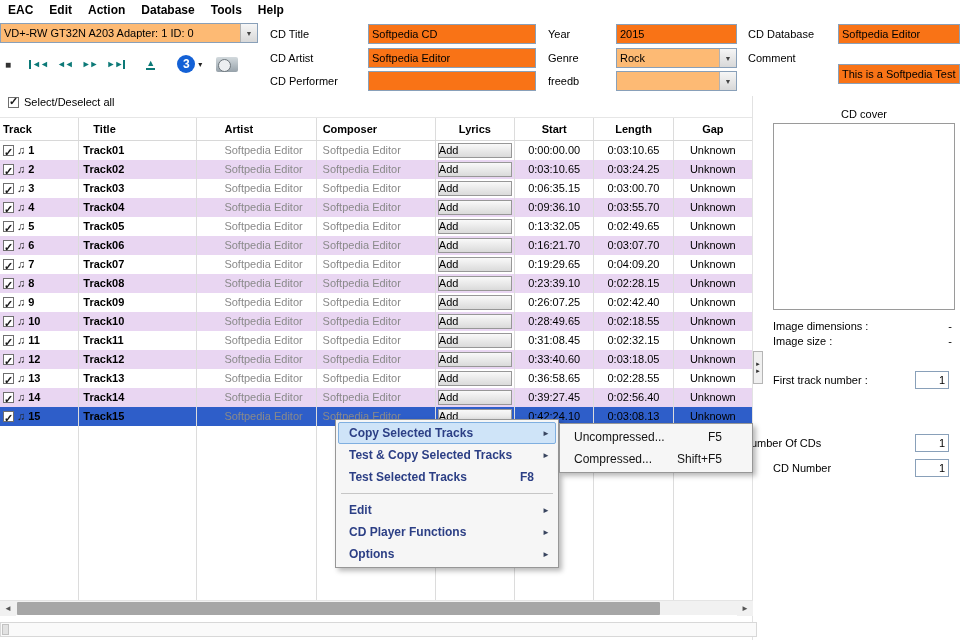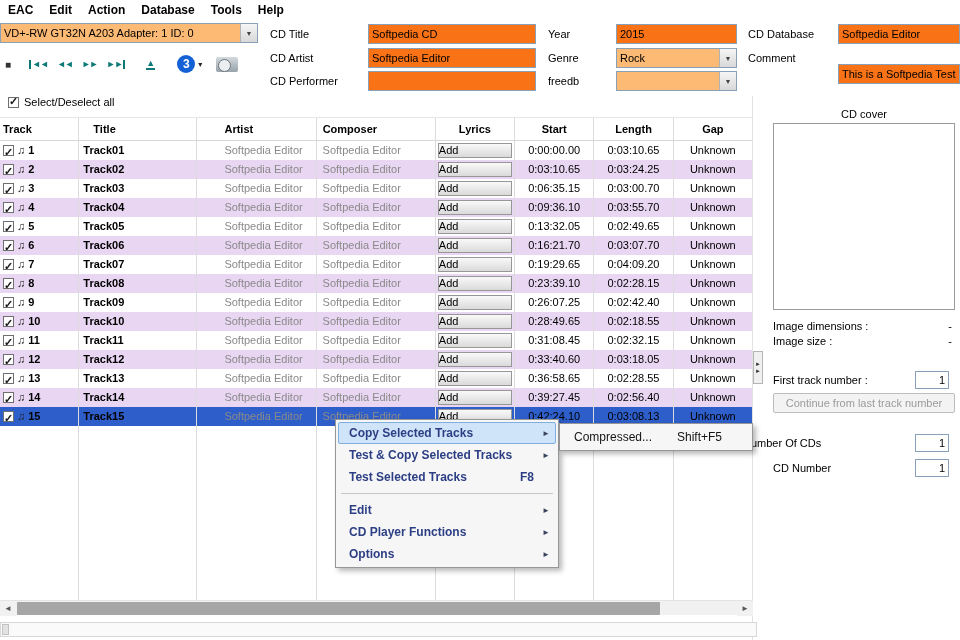--- a/index.html
+++ b/index.html
@@ -425,40 +425,43 @@
         </div><div class="citem">
           <div class="clabel">CD Player Functions</div>
           <div class="carrow">►</div>
         </div><div class="citem">
           <div class="clabel">Options</div>
           <div class="carrow">►</div>
         </div></div>
   </div>
   <div class="smenu">
       <div class="sitem">
+        <div class="clabel">Uncompressed...</div>
+        <div class="cshort2">F5</div>
+      </div>
+      <div class="sitem">
         <div class="clabel">Compressed...</div>
         <div class="cshort2">Shift+F5</div>
       </div>
     </div>
 
   <div class="vline"></div>
   <div class="split-btn">
       <span>►</span>
       <span>►</span>
     </div>
 
   <span class="cover-label">CD cover</span>
   <div class="cover-box"></div>
   <span class="rp-text" style="left:773px;top:320px">Image dimensions :</span>
   <span class="rp-val" style="top:320px">-</span>
   <span class="rp-text" style="left:773px;top:335px">Image size :</span>
   <span class="rp-val" style="top:335px">-</span>
   <span class="rp-text" style="left:773px;top:374px">First track number :</span>
   <input class="numbox" style="top: 371px;" value="1">
-  <div class="cont-btn">Continue from last track number</div>
   <span class="rp-text" style="left:743px;top:437px">Number Of CDs</span>
   <input class="numbox" style="top: 434px;" value="1">
   <span class="rp-text" style="left:773px;top:462px">CD Number</span>
   <input class="numbox" style="top: 459px;" value="1">
 
   <div class="hscroll">
     <span class="sb-btn sb-left">◄</span>
     <span class="sb-thumb"></span>
     <span class="sb-btn sb-right">►</span>
   </div>

